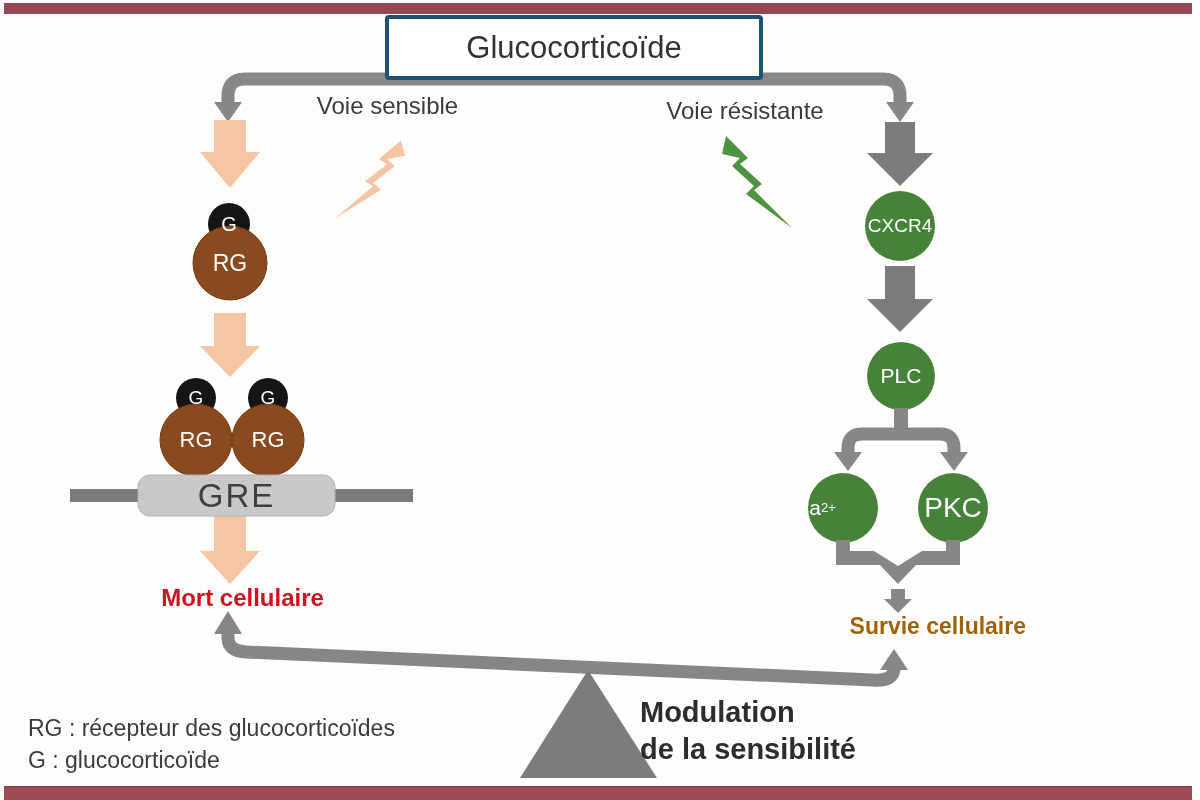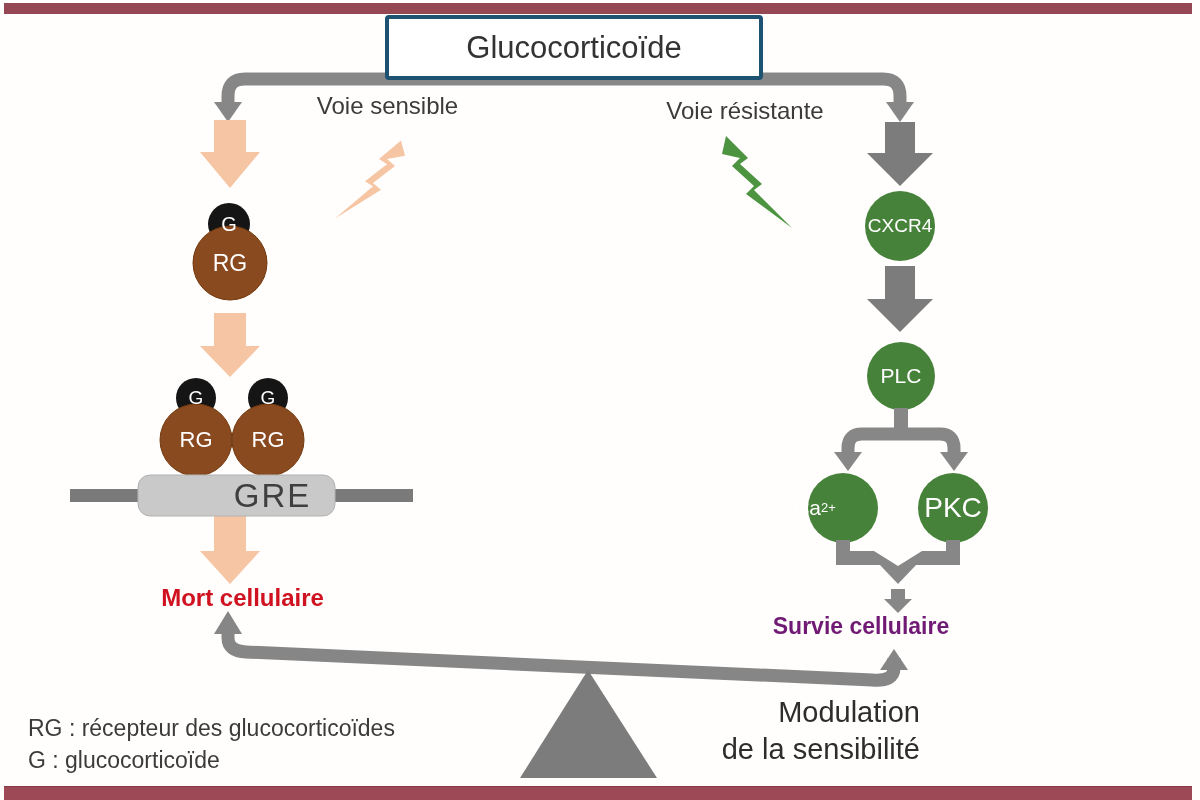--- a/index.html
+++ b/index.html
@@ -18,28 +18,28 @@
   .voie{font-size:24px;text-align:center;}
   .voie-sensible{left:290px;top:92px;width:195px;}
   .voie-resistante{left:645px;top:97px;width:200px;}
 
   .node-label{position:absolute;display:flex;align-items:center;justify-content:center;
               color:#ffffff;z-index:2;}
   .node-label sup{font-size:13px;line-height:0;vertical-align:super;}
 
   .gre-label{position:absolute;left:138px;top:475px;width:197px;height:41px;display:flex;
              align-items:center;justify-content:center;font-size:33px;letter-spacing:2px;
-             color:#3f3f3f;z-index:2;padding-left:36px;}
+             color:#3f3f3f;z-index:2;}
 
   .death{position:absolute;left:150px;top:584px;width:185px;text-align:center;
          font-weight:bold;font-size:24px;color:#d0111f;}
-  .survival{position:absolute;left:761px;top:613px;width:200px;text-align:center;
-            font-weight:bold;font-size:23px;color:#701a75;}
-  .modulation{position:absolute;left:640px;top:694px;width:280px;text-align:right;
-              font-weight:normal;font-size:29px;line-height:37px;color:#2d2d2d;}
+  .survival{position:absolute;left:826px;top:613px;width:200px;text-align:right;
+            font-weight:bold;font-size:23px;color:#a16207;}
+  .modulation{position:absolute;left:640px;top:694px;width:280px;text-align:left;
+              font-weight:bold;font-size:29px;line-height:37px;color:#2d2d2d;}
   .legend{position:absolute;left:28px;top:712px;font-size:23px;line-height:32px;color:#3b3b3b;}
 </style>
 </head>
 <body>
 
 <div class="stage">
 
   <div class="frame-bar top"></div>
   <div class="frame-bar bottom"></div>
 

